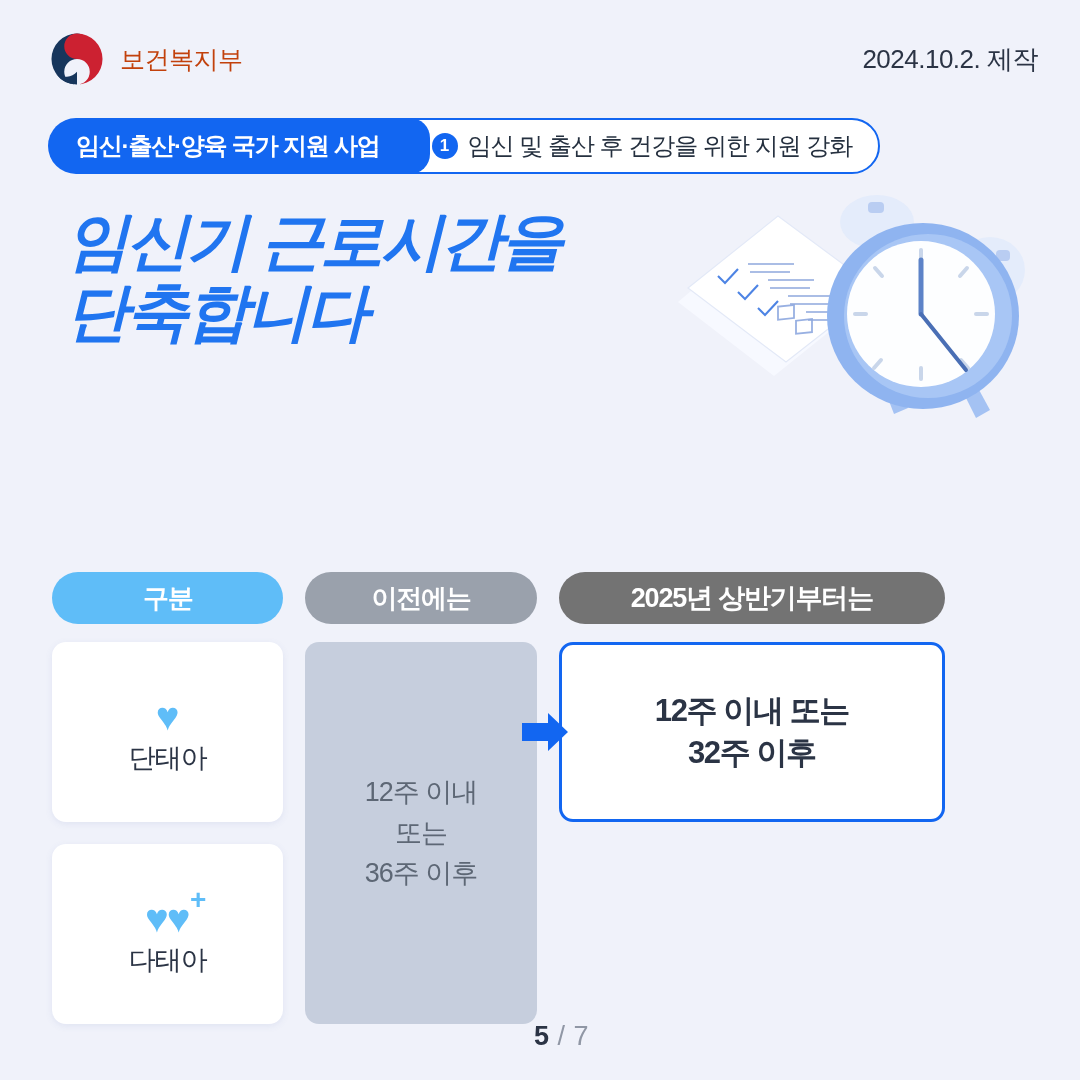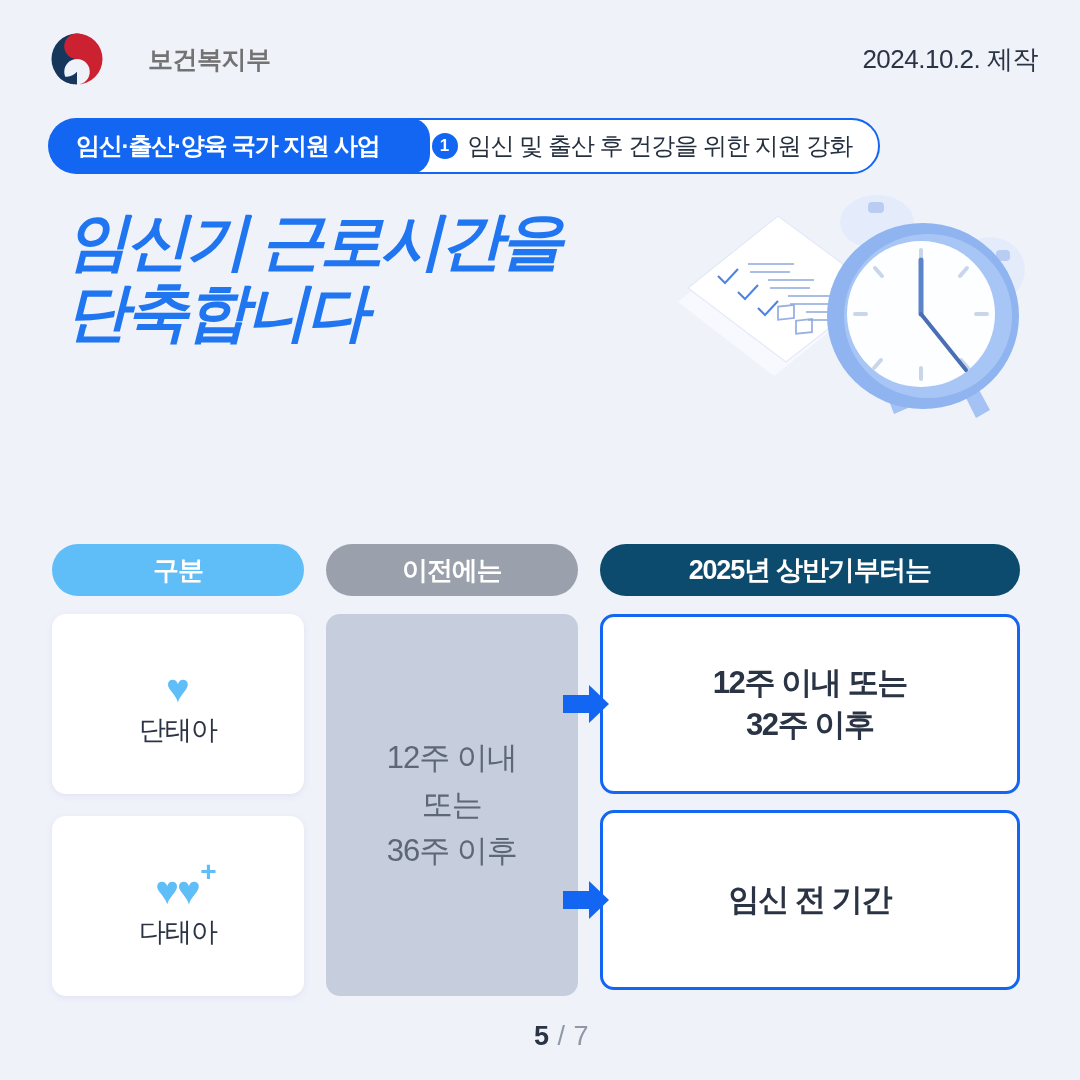--- a/index.html
+++ b/index.html
@@ -32,24 +32,23 @@
     padding: 0 42px 0 48px;
   }
   #brand {
     display: flex;
     align-items: center;
     gap: 14px;
   }
   #logo-mark { width: 58px; height: 58px; display: block; }
   #brand-name {
     font-size: 25px;
-    font-weight: bold;
-    color: #737373;
+    font-weight: normal;
+    color: #c2410c;
     letter-spacing: -0.5px;
-    margin-left: 28px;
   }
   #produced-date {
     margin-left: auto;
     font-size: 26px;
     color: #2b3445;
     letter-spacing: -0.5px;
   }
 
   
   #badge-row {
@@ -147,41 +146,41 @@
     top: 180px;
     right: 20px;
     width: 390px;
     height: 240px;
     z-index: 1;
   }
 
   
   #compare {
     position: absolute;
-    top: 544px;
+    top: 572px;
     left: 52px;
-    width: 968px;
+    width: 893px;
   }
   #head-row {
     display: flex;
     gap: 22px;
     height: 52px;
   }
   .head-pill {
     border-radius: 26px;
     display: flex;
     align-items: center;
     justify-content: center;
     color: #ffffff;
     font-weight: bold;
     letter-spacing: -1.2px;
   }
   #head-pill-0 { width: 254px; background: #5fbdf8; font-size: 26px; }
   #head-pill-1 { width: 254px; background: #9aa1ac; font-size: 26px; }
-  #head-pill-2 { width: 424px; background: #0c4a6e; font-size: 27px; }
+  #head-pill-2 { width: 424px; background: #737373; font-size: 27px; }
 
   #body-row {
     margin-top: 18px;
     display: flex;
     gap: 22px;
     position: relative;
   }
 
   
   #col-category {
@@ -234,21 +233,21 @@
     width: 254px;
     background: #c6cedd;
     border-radius: 14px;
     height: 382px;
     display: flex;
     align-items: center;
     justify-content: center;
   }
   #before-text {
     text-align: center;
-    font-size: 31px;
+    font-size: 27px;
     line-height: 1.5;
     color: #5d6775;
     letter-spacing: -1px;
     white-space: pre-line;
   }
 
   
   #col-after {
     width: 424px;
     display: flex;
@@ -417,26 +416,20 @@
       </div>
 
       <div id="col-after">
         <div class="after-card">
           <svg class="arrow" viewBox="0 0 46 42">
             <path d="M0 12 H26 V2 L46 21 L26 40 V30 H0 Z" fill="#1266f1"></path>
           </svg>
           <div class="after-text">12주 이내 또는
 32주 이후</div>
         </div>
-        <div class="after-card">
-          <svg class="arrow" viewBox="0 0 46 42">
-            <path d="M0 12 H26 V2 L46 21 L26 40 V30 H0 Z" fill="#1266f1"></path>
-          </svg>
-          <div class="after-text">임신 전 기간</div>
-        </div>
       </div>
 
     </div>
   </div>
 
   <div id="pager">
     <span class="current">5</span><span> / </span><span>7</span>
   </div>
 
 </div>

